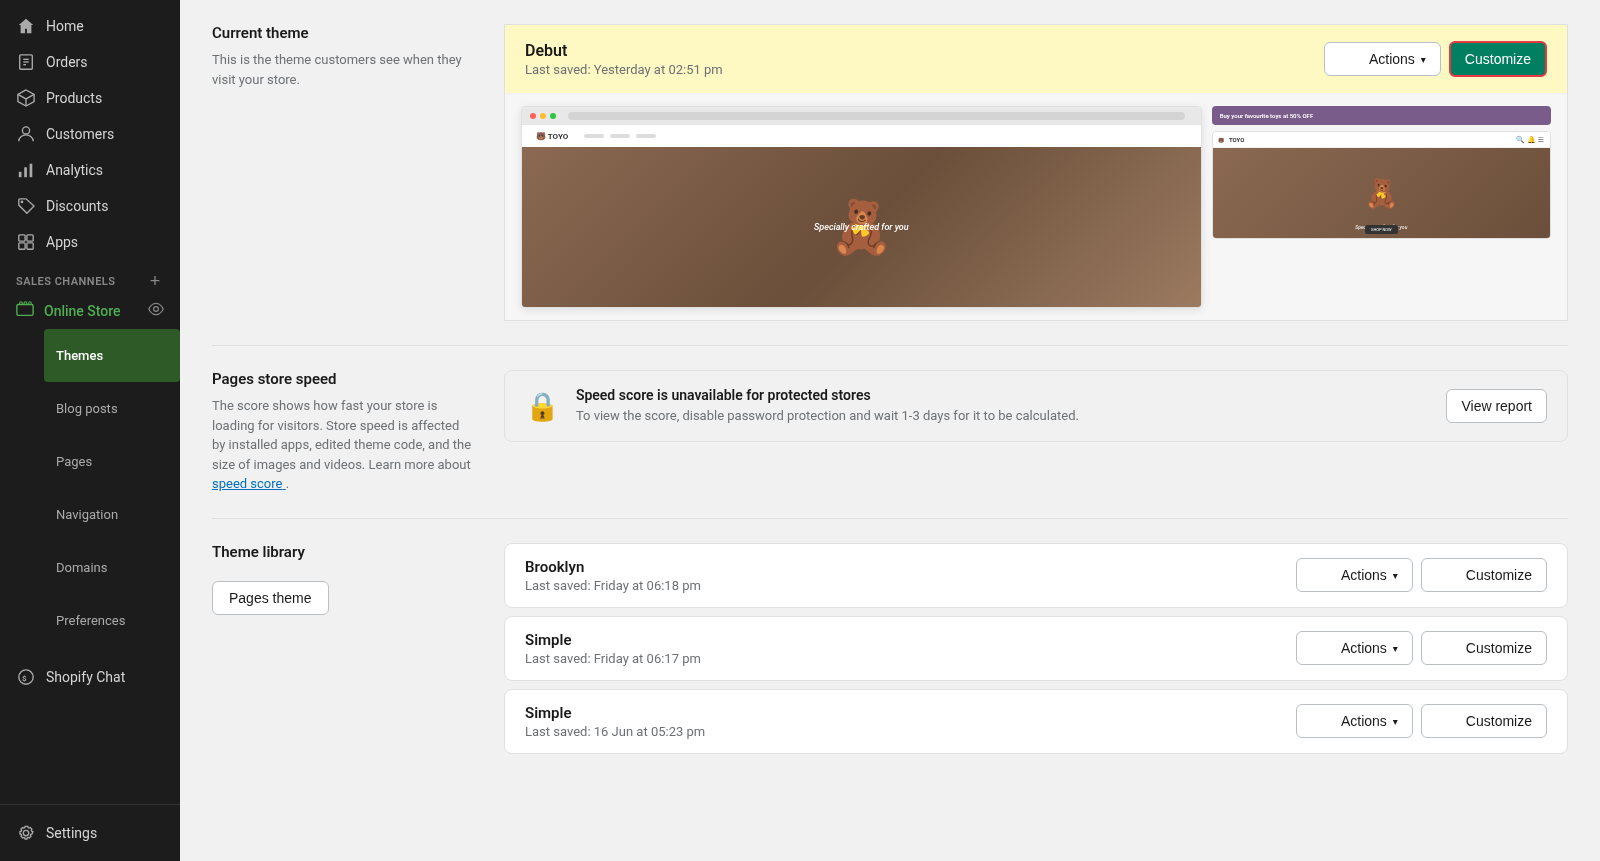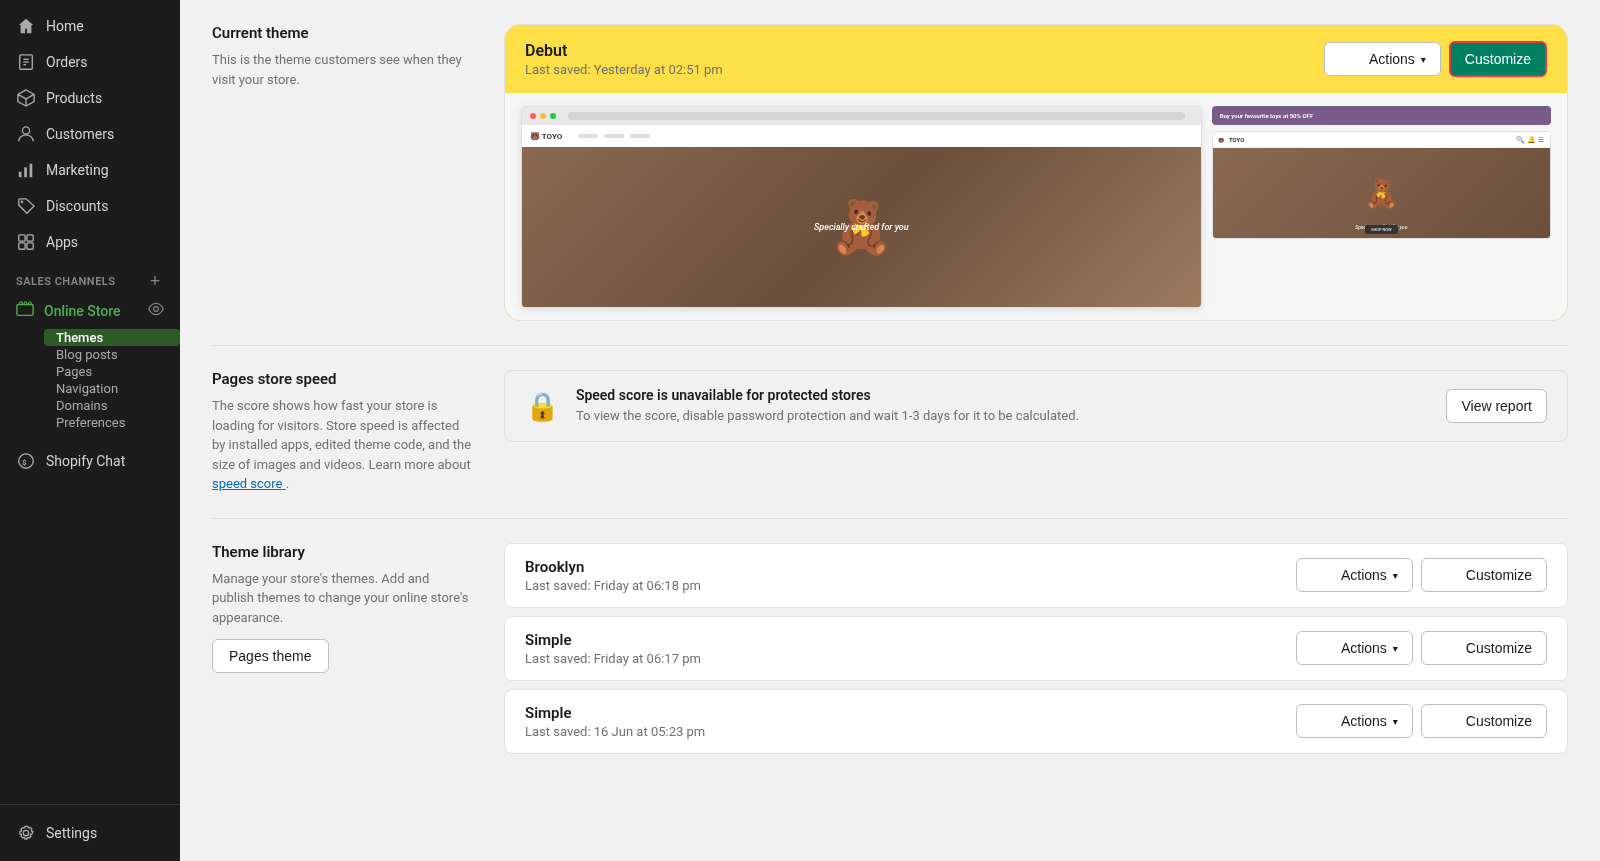--- a/index.html
+++ b/index.html
@@ -64,21 +64,21 @@
       margin-left: auto;
       background: none;
       border: none;
       cursor: pointer;
       color: #888;
     }
 
     .sub-nav { padding: 2px 0 4px 44px; }
     .sub-nav-item {
       display: block;
-      padding: 1px 12px;
+      padding: 19px 12px;
       font-size: 13px;
       color: #aaa;
       cursor: pointer;
       border-radius: 4px;
     }
     .sub-nav-item.active {
       background: #2d5a27;
       color: #fff;
       font-weight: 500;
     }
@@ -118,23 +118,23 @@
       line-height: 1.5;
     }
 
     .section-right {
       flex: 1;
     }
 
     
     .theme-card {
       border: 1px solid #e0e0e0;
-      border-radius: 16px;
+      border-radius: 0;
       overflow: hidden;
-      background: #fde047;
+      background: #fef9c3;
     }
     .theme-card-header {
       display: flex;
       align-items: flex-start;
       justify-content: space-between;
       padding: 16px 20px;
       border-bottom: 1px solid #f0f0f0;
     }
     .theme-name {
       font-size: 16px;
@@ -217,21 +217,21 @@
       display: flex;
       align-items: center;
       justify-content: center;
       position: relative;
     }
     .preview-desktop-nav {
       background: #fff;
       height: 22px;
       display: flex;
       align-items: center;
-      padding: 0 8px;
+      padding: 0 14px;
       gap: 8px;
     }
     .preview-logo-small {
       font-size: 8px;
       font-weight: bold;
       color: #333;
     }
     .preview-nav-dots {
       display: flex; gap: 6px; margin-left: 8px;
     }
@@ -442,21 +442,21 @@
     </div>
 
     <div class="sidebar-item">
       <span class="icon">
         <svg class="sidebar-icon-svg" viewBox="0 0 20 20">
             <rect x="2" y="12" width="3" height="6" fill="#aaa"></rect>
             <rect x="8" y="7" width="3" height="11" fill="#aaa"></rect>
             <rect x="14" y="3" width="3" height="15" fill="#aaa"></rect>
           </svg>
       </span>
-      <span>Marketing</span>
+      <span>Analytics</span>
     </div>
 
 
     <div class="sidebar-item">
       <span class="icon">
         <svg class="sidebar-icon-svg" viewBox="0 0 20 20">
             <path d="M9 2H3a1 1 0 00-1 1v6l9 9 8-8-9-8z" fill="none" stroke="#aaa" stroke-width="1.5"></path>
             <circle cx="5.5" cy="5.5" r="1.5" fill="#aaa"></circle>
           </svg>
       </span>
@@ -622,21 +622,20 @@
         <button class="btn-view-report">View report</button>
       </div>
     </div>
   </div>
 
   <hr class="divider" style="margin: 0 0 24px 0; border-color: #e0e0e0;">
 
   <div class="section-row" style="padding: 0; align-items: flex-start;">
     <div class="section-left">
       <h2>Theme library</h2>
-      <p>Manage your store's themes. Add and publish themes to change your online store's appearance.</p>
       <button class="upload-theme-btn">
         <span>Pages theme</span>
       </button>
     </div>
     <div class="section-right">
 
       <div class="theme-library-card">
         <div class="theme-library-row">
           <div class="theme-library-info">
             <h3>Brooklyn</h3>

